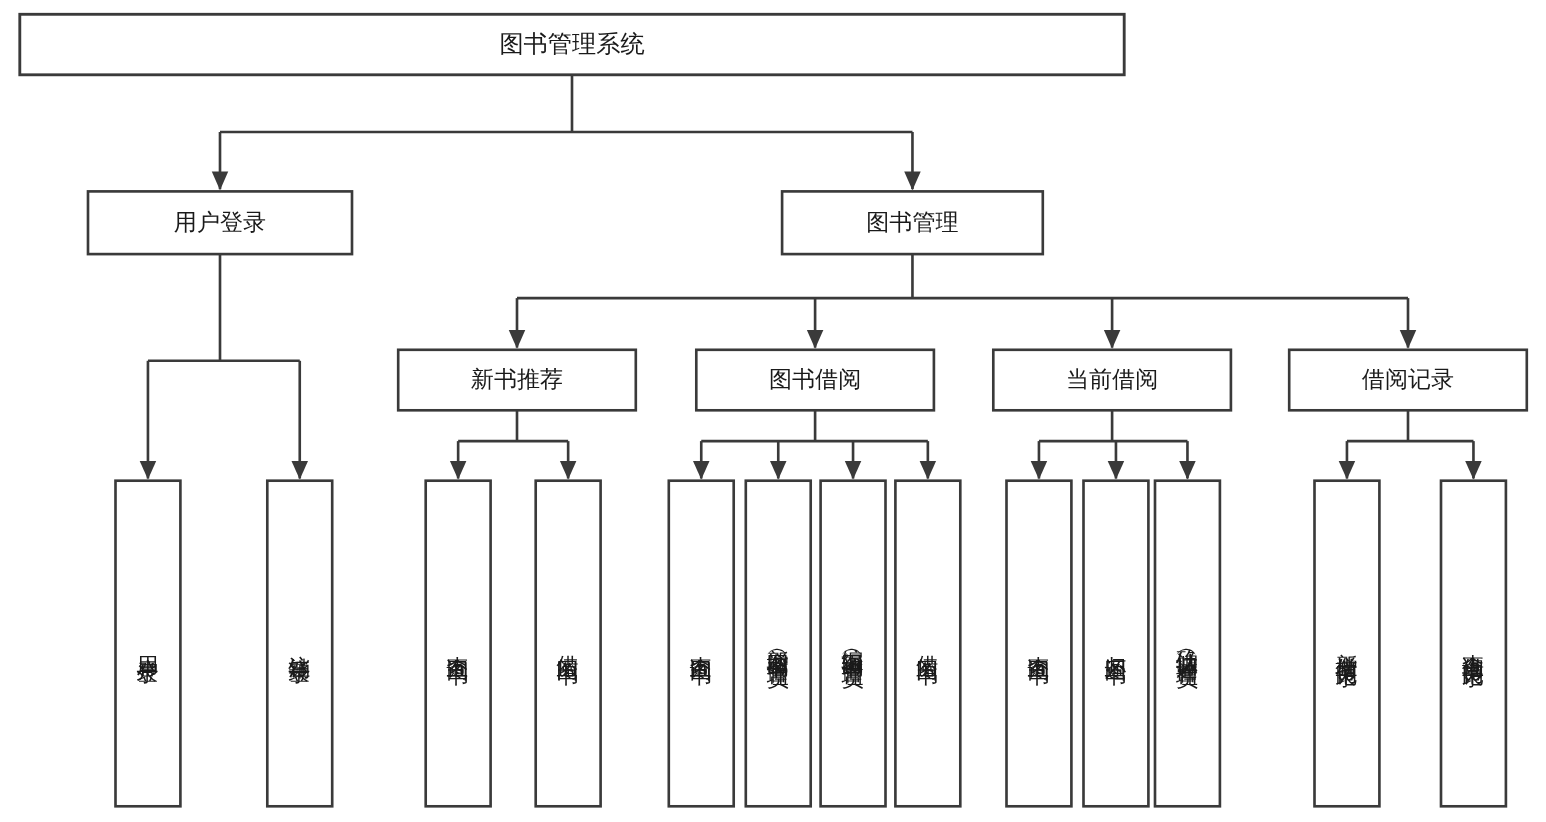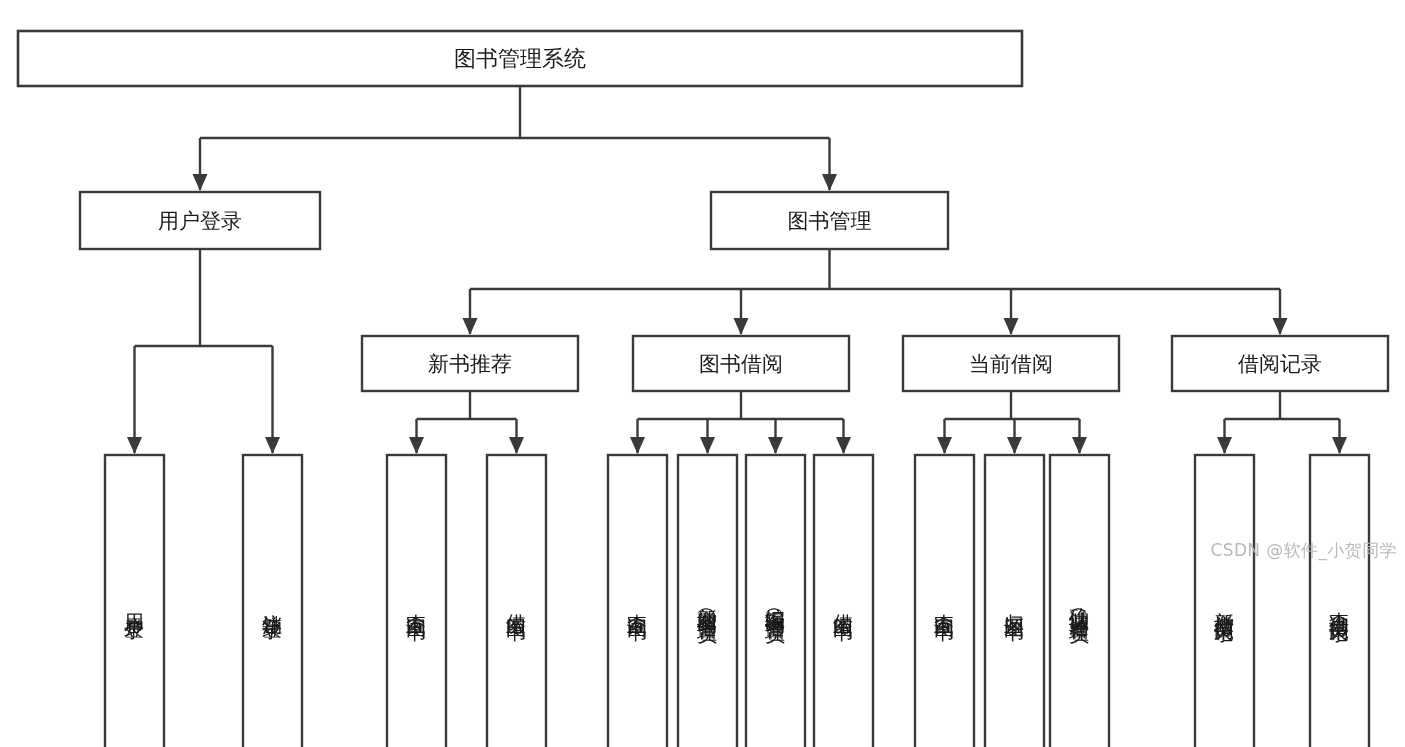--- a/index.html
+++ b/index.html
@@ -12,21 +12,20 @@
     width: 1405px;
     height: 747px;
     font-family: "DejaVu Sans", "Liberation Sans", sans-serif;
     overflow: hidden;
   }
   #diagram-root {
     position: relative;
     width: 1405px;
     height: 550px;
     background: #ffffff;
-    margin-top: 18px;
   }
   svg#tree-svg {
     position: absolute;
     top: 0;
     left: 0;
     width: 1405px;
     height: 747px;
   }
   .node-rect {
     fill: #ffffff;
@@ -238,14 +237,13 @@
       <div class="leaf-label" style="left: 679px; top: 439px; width: 57px; height: 292px;">新增图书（管理员）</div>
       <div class="leaf-label" style="left: 747px; top: 439px; width: 57px; height: 292px;">编辑图书（管理员）</div>
       <div class="leaf-label" style="left: 815px; top: 439px; width: 57px; height: 292px;">借阅图书</div>
       <div class="leaf-label" style="left: 916px; top: 439px; width: 57px; height: 292px;">查询图书</div>
       <div class="leaf-label" style="left: 986px; top: 439px; width: 57px; height: 292px;">归还图书</div>
       <div class="leaf-label" style="left: 1051px; top: 439px; width: 57px; height: 292px;">确认归还（管理员）</div>
       <div class="leaf-label" style="left: 1196px; top: 439px; width: 57px; height: 292px;">新增借阅记录</div>
       <div class="leaf-label" style="left: 1311px; top: 439px; width: 57px; height: 292px;">查询借阅记录</div>
     </div>
 
-  <div class="watermark">CSDN @软件_小贺同学</div>
 </div>
 
 </body></html>

